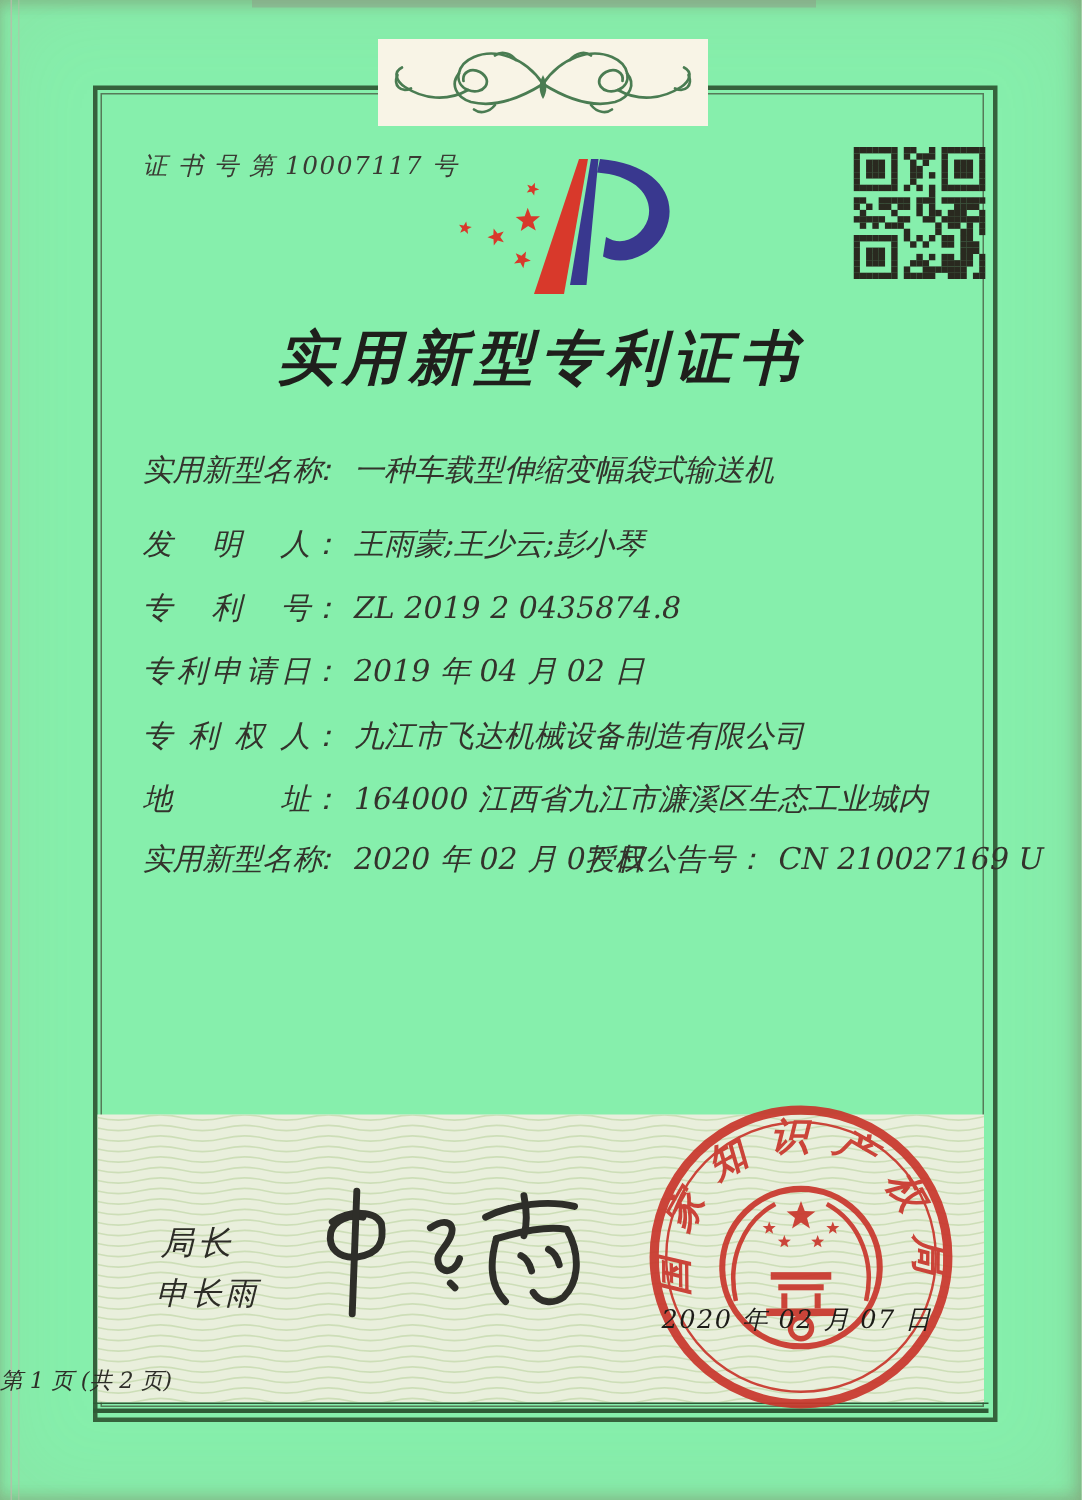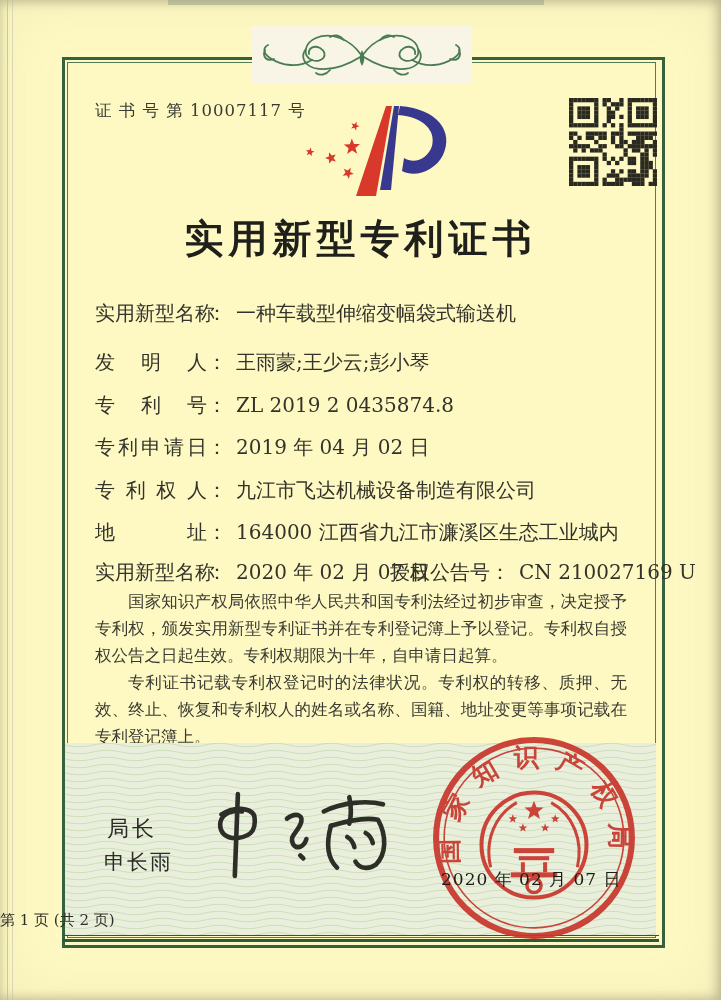--- a/index.html
+++ b/index.html
@@ -3,25 +3,26 @@
 <meta charset="utf-8">
 <style>
   html,body{margin:0;padding:0;}
   body{
     width:721px;height:1000px;position:relative;overflow:hidden;
     background:#efead9;
     font-family:"DejaVu Serif","Liberation Serif",serif;
   }
   .paper{
     position:absolute;inset:0;
-    background:#fef9c3;
+    background:#86efac;
     box-shadow:inset 0 5px 8px rgba(125,118,90,.22),
                inset -7px 0 10px rgba(125,118,90,.22),
                inset 0 -5px 8px rgba(125,118,90,.18),
                inset 0 0 60px rgba(160,150,115,.12);
+    font-style:italic;
   }
   .spine-line{position:absolute;top:0;bottom:0;width:1px;background:#b9bcaa;opacity:.8;}
   .top-strip{position:absolute;left:168px;top:0;width:376px;height:5px;background:#8e9a85;opacity:.45;}
 
   
   .frame-outer{position:absolute;left:62px;top:57px;width:597px;height:885px;
     border-left:3px solid #35623c;border-right:3px solid #35623c;
     border-top:3px solid #35623c;border-bottom:3px solid #35623c;}
   .frame-inner{position:absolute;left:67px;top:62px;width:587px;height:874px;
     border:1px solid #557a58;}
@@ -361,24 +362,20 @@
     </div>
     <div class="row r5">
       <span class="lbl">地址</span><span>：</span><span class="val">164000 江西省九江市濂溪区生态工业城内</span>
     </div>
     <div class="row r6">
       <span class="lbl">实用新型名称</span><span>：</span><span class="val">2020 年 02 月 07 日</span>
       <span class="pair2"><span>授权公告号</span><span>：</span><span class="val">CN 210027169 U</span></span>
     </div>
   </div>
 
-  <div class="paragraphs">
-    <p>国家知识产权局依照中华人民共和国专利法经过初步审查，决定授予专利权，颁发实用新型专利证书并在专利登记簿上予以登记。专利权自授权公告之日起生效。专利权期限为十年，自申请日起算。</p>
-    <p>专利证书记载专利权登记时的法律状况。专利权的转移、质押、无效、终止、恢复和专利权人的姓名或名称、国籍、地址变更等事项记载在专利登记簿上。</p>
-  </div>
 
   <div class="band">
     <svg id="waves" width="591" height="192" viewBox="0 0 591 192">
         <path d="M0,2 q 14 3.5 28 0 q 14 -3.5 28 0 q 14 3.5 28 0 q 14 -3.5 28 0 q 14 3.5 28 0 q 14 -3.5 28 0 q 14 3.5 28 0 q 14 -3.5 28 0 q 14 3.5 28 0 q 14 -3.5 28 0 q 14 3.5 28 0 q 14 -3.5 28 0 q 14 3.5 28 0 q 14 -3.5 28 0 q 14 3.5 28 0 q 14 -3.5 28 0 q 14 3.5 28 0 q 14 -3.5 28 0 q 14 3.5 28 0 q 14 -3.5 28 0 q 14 3.5 28 0 q 14 -3.5 28 0" fill="none" stroke="#c3d8ab" stroke-width="1" opacity="0.75"></path>
         <path d="M0,9 q 14 3.5 28 0 q 14 -3.5 28 0 q 14 3.5 28 0 q 14 -3.5 28 0 q 14 3.5 28 0 q 14 -3.5 28 0 q 14 3.5 28 0 q 14 -3.5 28 0 q 14 3.5 28 0 q 14 -3.5 28 0 q 14 3.5 28 0 q 14 -3.5 28 0 q 14 3.5 28 0 q 14 -3.5 28 0 q 14 3.5 28 0 q 14 -3.5 28 0 q 14 3.5 28 0 q 14 -3.5 28 0 q 14 3.5 28 0 q 14 -3.5 28 0 q 14 3.5 28 0 q 14 -3.5 28 0" fill="none" stroke="#c3d8ab" stroke-width="1" opacity="0.75"></path>
         <path d="M0,16 q 14 3.5 28 0 q 14 -3.5 28 0 q 14 3.5 28 0 q 14 -3.5 28 0 q 14 3.5 28 0 q 14 -3.5 28 0 q 14 3.5 28 0 q 14 -3.5 28 0 q 14 3.5 28 0 q 14 -3.5 28 0 q 14 3.5 28 0 q 14 -3.5 28 0 q 14 3.5 28 0 q 14 -3.5 28 0 q 14 3.5 28 0 q 14 -3.5 28 0 q 14 3.5 28 0 q 14 -3.5 28 0 q 14 3.5 28 0 q 14 -3.5 28 0 q 14 3.5 28 0 q 14 -3.5 28 0" fill="none" stroke="#c3d8ab" stroke-width="1" opacity="0.75"></path>
         <path d="M0,23 q 14 3.5 28 0 q 14 -3.5 28 0 q 14 3.5 28 0 q 14 -3.5 28 0 q 14 3.5 28 0 q 14 -3.5 28 0 q 14 3.5 28 0 q 14 -3.5 28 0 q 14 3.5 28 0 q 14 -3.5 28 0 q 14 3.5 28 0 q 14 -3.5 28 0 q 14 3.5 28 0 q 14 -3.5 28 0 q 14 3.5 28 0 q 14 -3.5 28 0 q 14 3.5 28 0 q 14 -3.5 28 0 q 14 3.5 28 0 q 14 -3.5 28 0 q 14 3.5 28 0 q 14 -3.5 28 0" fill="none" stroke="#c3d8ab" stroke-width="1" opacity="0.75"></path>
         <path d="M0,30 q 14 3.5 28 0 q 14 -3.5 28 0 q 14 3.5 28 0 q 14 -3.5 28 0 q 14 3.5 28 0 q 14 -3.5 28 0 q 14 3.5 28 0 q 14 -3.5 28 0 q 14 3.5 28 0 q 14 -3.5 28 0 q 14 3.5 28 0 q 14 -3.5 28 0 q 14 3.5 28 0 q 14 -3.5 28 0 q 14 3.5 28 0 q 14 -3.5 28 0 q 14 3.5 28 0 q 14 -3.5 28 0 q 14 3.5 28 0 q 14 -3.5 28 0 q 14 3.5 28 0 q 14 -3.5 28 0" fill="none" stroke="#c3d8ab" stroke-width="1" opacity="0.75"></path>
         <path d="M0,37 q 14 3.5 28 0 q 14 -3.5 28 0 q 14 3.5 28 0 q 14 -3.5 28 0 q 14 3.5 28 0 q 14 -3.5 28 0 q 14 3.5 28 0 q 14 -3.5 28 0 q 14 3.5 28 0 q 14 -3.5 28 0 q 14 3.5 28 0 q 14 -3.5 28 0 q 14 3.5 28 0 q 14 -3.5 28 0 q 14 3.5 28 0 q 14 -3.5 28 0 q 14 3.5 28 0 q 14 -3.5 28 0 q 14 3.5 28 0 q 14 -3.5 28 0 q 14 3.5 28 0 q 14 -3.5 28 0" fill="none" stroke="#c3d8ab" stroke-width="1" opacity="0.75"></path>
         <path d="M0,44 q 14 3.5 28 0 q 14 -3.5 28 0 q 14 3.5 28 0 q 14 -3.5 28 0 q 14 3.5 28 0 q 14 -3.5 28 0 q 14 3.5 28 0 q 14 -3.5 28 0 q 14 3.5 28 0 q 14 -3.5 28 0 q 14 3.5 28 0 q 14 -3.5 28 0 q 14 3.5 28 0 q 14 -3.5 28 0 q 14 3.5 28 0 q 14 -3.5 28 0 q 14 3.5 28 0 q 14 -3.5 28 0 q 14 3.5 28 0 q 14 -3.5 28 0 q 14 3.5 28 0 q 14 -3.5 28 0" fill="none" stroke="#c3d8ab" stroke-width="1" opacity="0.75"></path>

